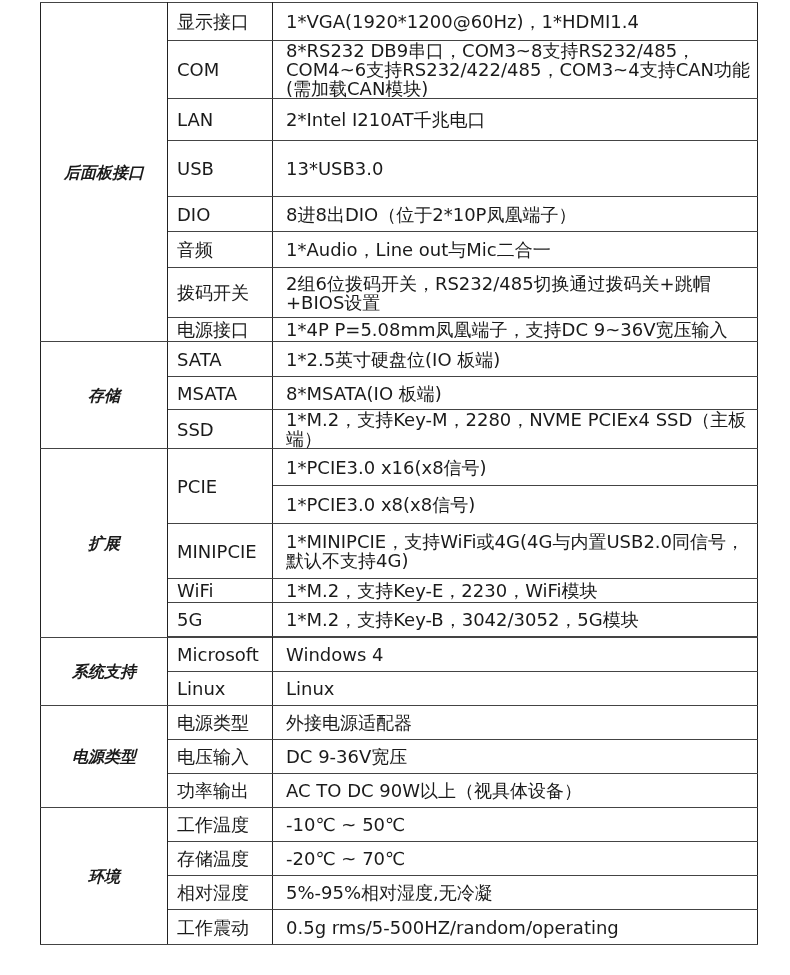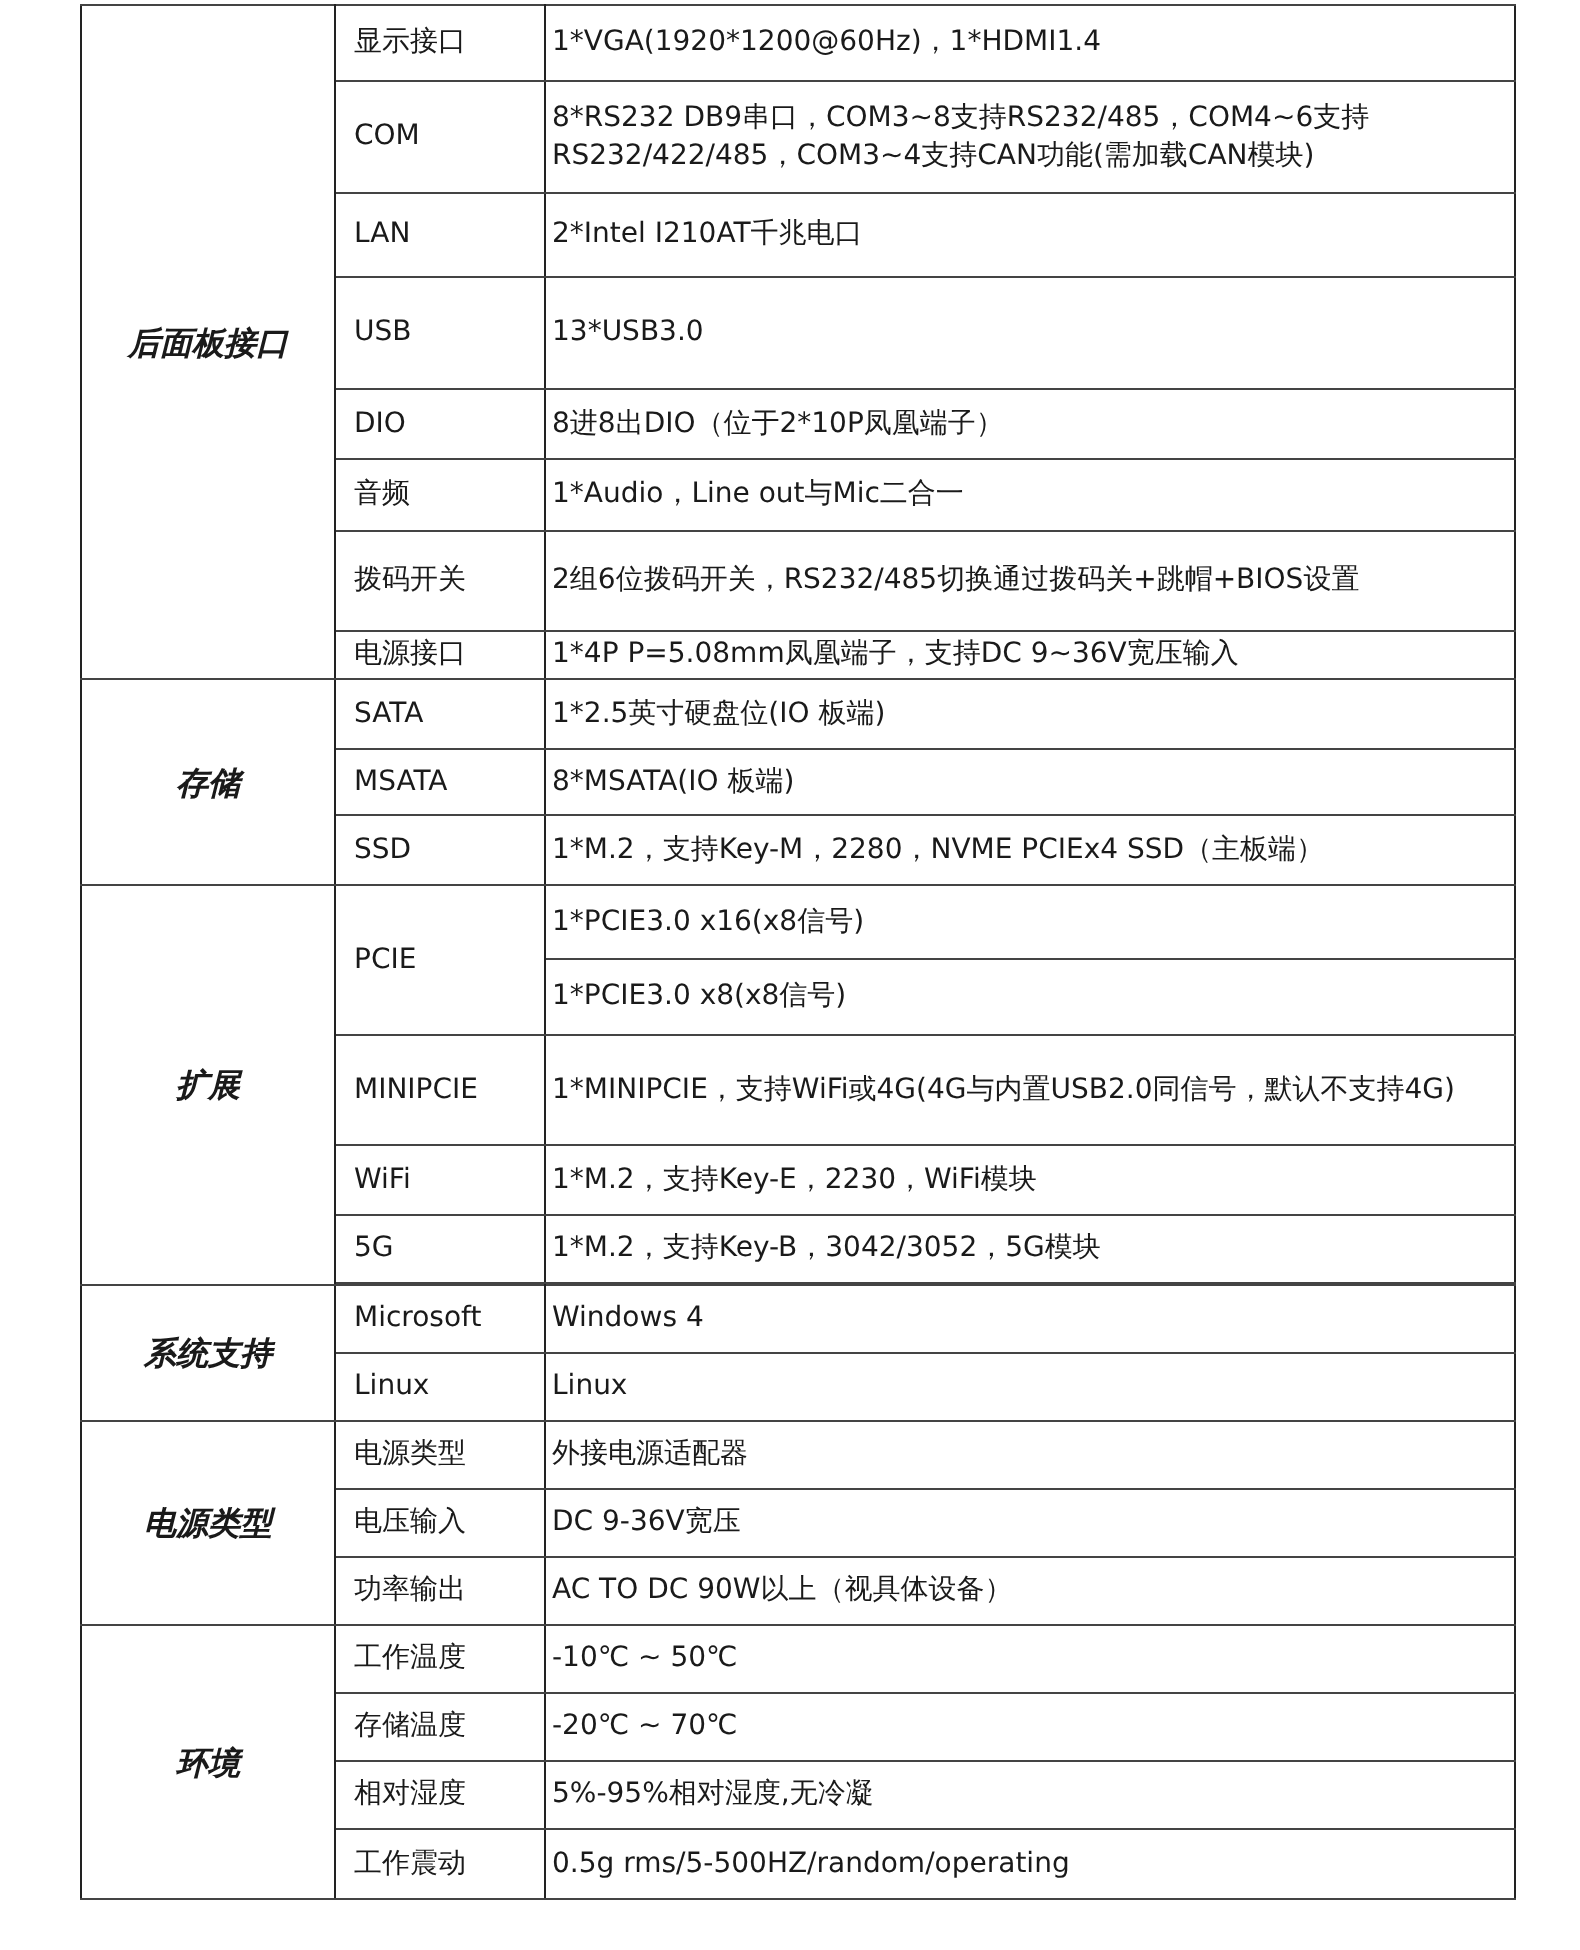--- a/index.html
+++ b/index.html
@@ -5,28 +5,28 @@
   html, body { margin: 0; padding: 0; background: #ffffff; }
   body { width: 790px; height: 975px; position: relative; overflow: hidden;
          font-family: "DejaVu Sans", "Liberation Sans", sans-serif; color: #1a1a1a; }
   table.spec {
     position: absolute; left: 40px; top: 2px; width: 717px;
     border-collapse: collapse; table-layout: fixed;
     border-left: 1.5px solid #222; border-right: 1.5px solid #222;
   }
   table.spec td {
     border-top: 1.5px solid #444; border-bottom: 1.5px solid #444;
-    font-size: 14px; line-height: 19px; padding: 0 10px;
+    font-size: 18px; line-height: 19px; padding: 0 10px;
     vertical-align: middle;
   }
   table.spec td.cat {
     text-align: center; font-weight: bold; font-size: 16px; border-right: 1.5px solid #222; font-style: italic;
   }
   table.spec td.key { border-right: 1.5px solid #222; padding-left: 9px; }
-  table.spec td.val { padding-left: 3px; padding-right: 4px; margin-left: 40px; }
+  table.spec td.val { padding-left: 13px; padding-right: 4px; margin-left: 40px; }
   tr.top-row td { border-top: 1.5px solid #444; }
 </style>
 </head>
 <body>
 
 <table class="spec">
   <colgroup>
     <col style="width:127px">
     <col style="width:105px">
     <col style="width:485px">
@@ -86,21 +86,21 @@
       <td class="key" rowspan="2">PCIE</td>
       <td class="val">1*PCIE3.0 x16(x8信号)</td>
     </tr>
     <tr style="height:38px">
       <td class="val">1*PCIE3.0 x8(x8信号)</td>
     </tr>
     <tr style="height:55px">
       <td class="key">MINIPCIE</td>
       <td class="val">1*MINIPCIE，支持WiFi或4G(4G与内置USB2.0同信号，默认不支持4G)</td>
     </tr>
-    <tr style="height:35px">
+    <tr style="height:24px">
       <td class="key">WiFi</td>
       <td class="val">1*M.2，支持Key-E，2230，WiFi模块</td>
     </tr>
     <tr style="height:34px">
       <td class="key">5G</td>
       <td class="val">1*M.2，支持Key-B，3042/3052，5G模块</td>
     </tr>
 
     <tr style="height:0">
         <td colspan="2" style="padding:0;border:none;height:0"></td>

